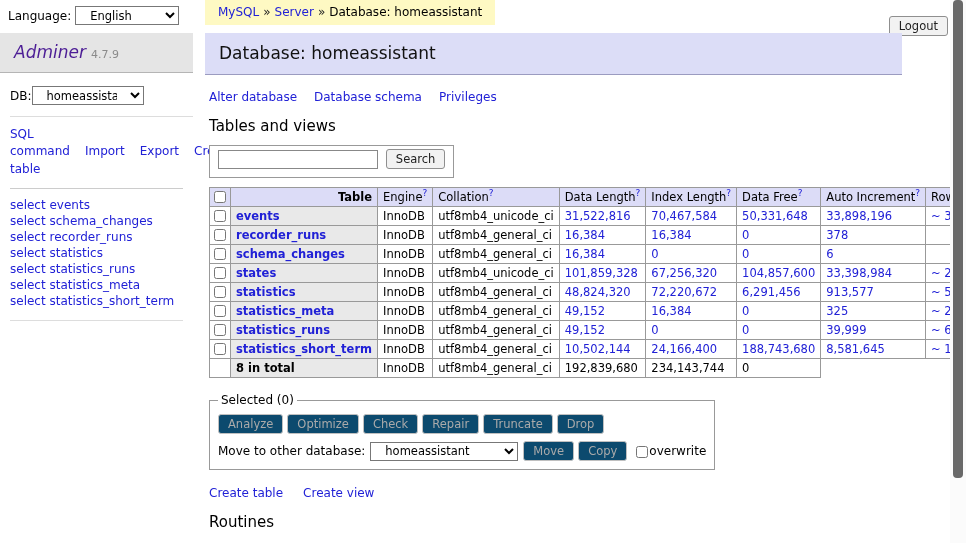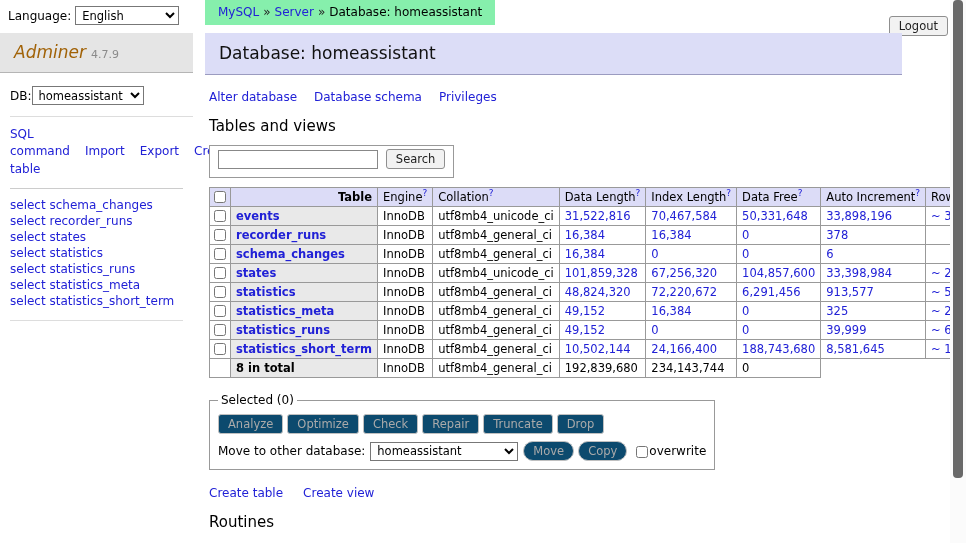--- a/index.html
+++ b/index.html
@@ -11,40 +11,40 @@
   }
   a { color: #2121d6; text-decoration: none; cursor: pointer; }
 
   
   #sidebar { position: absolute; top: 0; left: 0; width: 193px; }
   .lang-row { padding: 6px 8px 5px; white-space: nowrap; }
   .lang-row label { margin-right: 4px; }
   select {
     font-family: "DejaVu Sans", "Liberation Sans", sans-serif;
     font-size: 11.5px; border: 1px solid #777; background: #fff;
-    height: 19px; padding: 0 2px;
+    height: 19px; padding: 0 10px;
   }
   .lang-row select { width: 104px; }
   h1.logo {
     margin: 3px 0 0; background: #e5e5e5; border-bottom: 1px solid #b5b5b5;
     padding: 9px 14px 10px; font-size: 17px; font-weight: 400;
     color: #787878; font-style: italic;
   }
   h1.logo .version { font-size: 11px; font-style: normal; color: #8a8a8a; margin-left: 5px; }
   .db-row { margin: 13px 0 0 10px; padding-bottom: 11px; border-bottom: 1px solid #ddd; white-space: nowrap; }
   .db-row label { }
   .db-row select { width: 112px; }
   .menu-links { margin: 0 10px; padding: 9px 0 10px; border-bottom: 1px solid #ccc; line-height: 1.45; }
   .menu-links a { margin-right: 15px; }
   .table-links { margin: 9px 10px 0; padding-bottom: 10px; border-bottom: 1px solid #ddd; }
   .table-links a { display: block; line-height: 1.33; }
 
   
   #breadcrumb {
-    position: absolute; left: 205px; top: 0; background: #86efac;
+    position: absolute; left: 205px; top: 0; background: #fef9c3;
     padding: 5px 13px 6px; white-space: nowrap;
   }
   #breadcrumb .sep { color: #222; margin: 0 4px; }
   button, .btn {
     font-family: "DejaVu Sans", "Liberation Sans", sans-serif;
     font-size: 11.5px; color: #222;
     background: #f2f2f2; border: 1px solid #8f8f8f; border-radius: 3px;
     padding: 2px 9px; cursor: pointer;
   }
   button:disabled { color: #aaa; border-color: #c0c0c0; background: #0c4a6e; cursor: default; }
@@ -83,48 +83,48 @@
   sup.help { font-size: 9px; line-height: 0; }
   tr.total th.name { background: #e9e9e9; color: #000; }
   tr.total td { color: #000; }
   input[type="checkbox"] { width: 12px; height: 12px; margin: 1px; vertical-align: middle; }
 
   .selected-fieldset { margin-top: 15px; }
   .sel-buttons { margin: 4px 0 7px; }
   .sel-buttons button { margin-right: 4px; }
   .move-row { white-space: nowrap; }
   .move-row select { width: 148px; margin: 0 5px; }
-  .move-row button { margin-right: 4px; border-radius: 10px; }
+  .move-row button { margin-right: 4px; }
   .move-row .overwrite-wrap { margin-left: 4px; }
 
   .bottom-links { margin: 16px 0 0 4px; }
   .bottom-links a { margin-right: 20px; }
 
   
   #scrollbar { position: absolute; top: 0; right: 0; width: 16px; height: 543px; background: #fbfbfb; }
   #scrollbar .thumb { position: absolute; top: 0; left: 3px; width: 10px; height: 478px; background: #696969; border-radius: 4px; }
 </style>
 </head>
 <body>
 
 <div id="sidebar">
   <div class="lang-row">
     <label>Language:</label><select><option>English</option></select>
   </div>
-  <h1 class="logo"><a style="color:#a16207;">Adminer</a><span class="version">4.7.9</span></h1>
+  <h1 class="logo"><a style="color:#4c1d95;">Adminer</a><span class="version">4.7.9</span></h1>
   <div class="db-row">
     <label>DB:</label><select><option>homeassistant</option></select>
   </div>
   <div class="menu-links">
     <a>SQL command</a><a>Import</a><a>Export</a><a>Create table</a>
   </div>
   <div class="table-links">
+    <a>select events</a>
     <a>select schema_changes</a>
     <a>select recorder_runs</a>
-    <a>select states</a>
     <a>select statistics</a>
     <a>select statistics_runs</a>
     <a>select statistics_meta</a>
     <a>select statistics_short_term</a>
   </div>
 </div>
 
 <div id="breadcrumb">
   <a>MySQL</a><span class="sep">»</span><a>Server</a><span class="sep">»</span><span>Database: homeassistant</span>
 </div>

